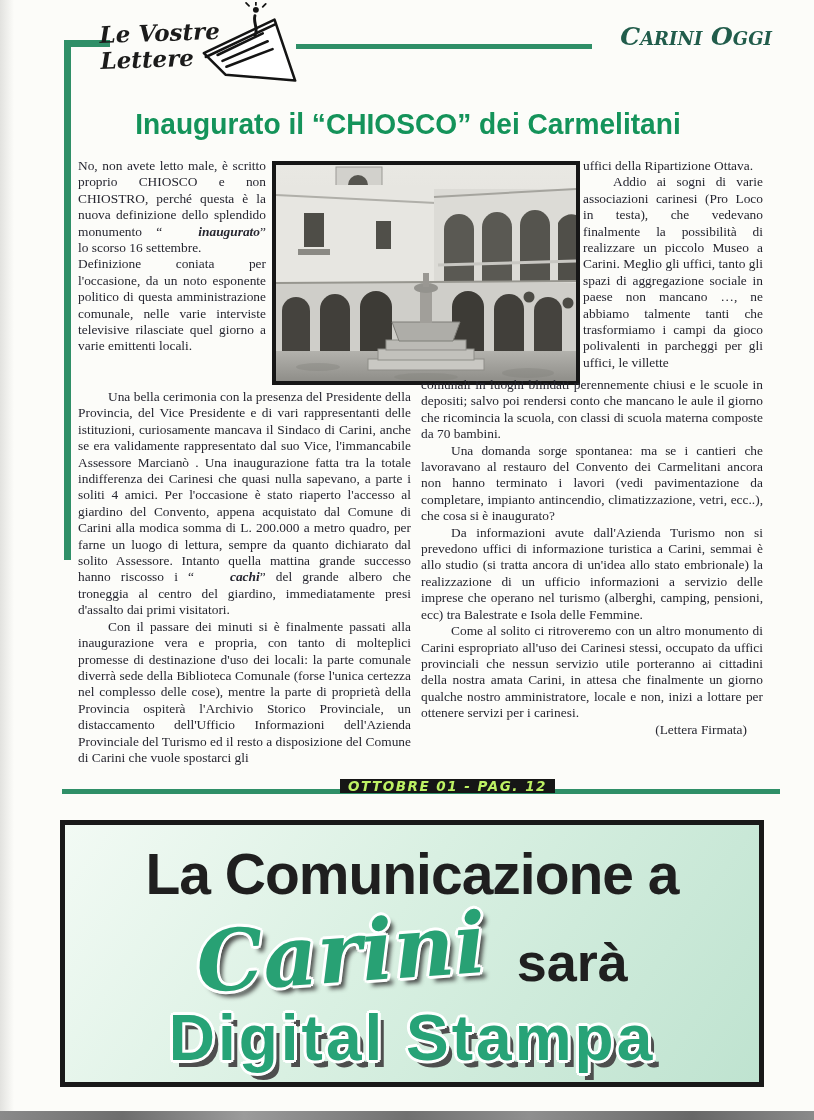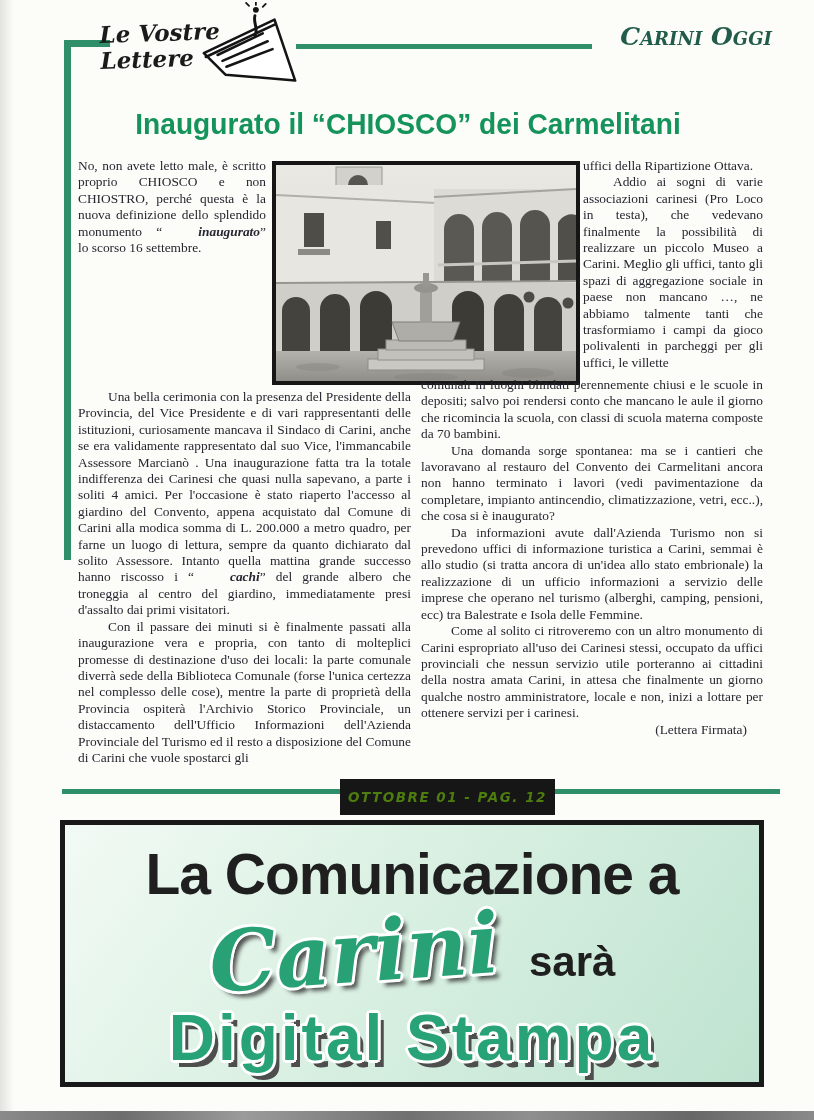--- a/index.html
+++ b/index.html
@@ -37,38 +37,38 @@
   .col2-top{left:583px;top:158px;width:180px;}
   .col1-bottom{left:78px;top:389px;width:333px;}
   .col2-bottom{left:421px;top:377px;width:342px;}
   .signature{text-align:right;padding-right:16px;}
   
   .photo{position:absolute;left:272px;top:161px;width:300px;height:216px;
          border:4px solid #161616;background:#ddd;}
   .photo svg{display:block;width:100%;height:100%;}
   
   .footer-line{position:absolute;left:62px;top:789px;width:718px;height:5px;background:#2f8f68;}
-  .footer-badge{position:absolute;left:340px;top:779px;width:215px;height:36px;background:#161616;
-         color:#4d7c0f;display:flex;align-items:center;justify-content:center;
+  .footer-badge{position:absolute;left:340px;top:779px;width:215px;height:14px;background:#161616;
+         color:#bef264;display:flex;align-items:center;justify-content:center;
          font-family:"DejaVu Sans",sans-serif;font-style:italic;font-weight:bold;
          font-size:13.5px;letter-spacing:1.5px;white-space:nowrap;}
   
   .ad-box{position:absolute;left:60px;top:820px;width:694px;height:257px;
           border:5px solid #191919;
           background:linear-gradient(125deg,#f2faf4 0%,#d9f0e2 45%,#bfe3d0 100%);
           font-family:"Liberation Sans",sans-serif;}
   .ad-line1{margin-top:16px;text-align:center;font-size:57px;font-weight:bold;
             color:#1f1f1f;letter-spacing:-1px;}
   .ad-line2{display:flex;align-items:center;justify-content:center;gap:30px;margin-top:-6px;height:104px;}
   .ad-script{font-family:"DejaVu Serif",serif;font-style:italic;font-weight:bold;font-size:84px;
              color:#28a174;transform:rotate(-4deg);line-height:1;
              text-shadow:-2px -2px 0 #fff,2px -2px 0 #fff,-2px 2px 0 #fff,2px 2px 0 #fff,
                          0 -3px 0 #fff,0 3px 0 #fff,-3px 0 0 #fff,3px 0 0 #fff,
                          5px 6px 4px rgba(50,50,50,.85);}
-  .ad-sara{font-size:42px;font-weight:bold;color:#1f1f1f;padding-top:18px;}
+  .ad-sara{font-size:54px;font-weight:bold;color:#1f1f1f;padding-top:18px;}
   .ad-line3{text-align:center;font-size:64px;font-weight:bold;color:#27a377;
             letter-spacing:3px;margin-top:-4px;
             text-shadow:-2px -2px 0 #fff,2px -2px 0 #fff,-2px 2px 0 #fff,2px 2px 0 #fff,
                         0 -3px 0 #fff,0 3px 0 #fff,-3px 0 0 #fff,3px 0 0 #fff,
                         6px 7px 0 #4e4e4e;}
 </style>
 </head>
 <body>
 
 <div class="page">
@@ -98,20 +98,21 @@
     </svg>
   </div>
 
   <div class="header-line"></div>
   <div class="masthead">Carini Oggi</div>
 
   <div class="title">Inaugurato il “CHIOSCO” dei Carmelitani</div>
 
   <div class="col col1-top">
     <p><span>No, non avete letto male, è scritto proprio CHIOSCO e non CHIOSTRO, perché questa è la nuova definizione dello splendido monumento “</span><em>inaugurato</em><span>” lo scorso 16 settembre.</span></p>
+    <p>Definizione coniata per l'occasione, da un noto esponente politico di questa amministrazione comunale, nelle varie interviste televisive rilasciate quel giorno a varie emittenti locali.</p>
   </div>
 
   <div class="photo">
     <svg viewBox="0 0 300 216" preserveAspectRatio="none">
       <defs>
         <linearGradient id="gWall" x1="0" y1="0" x2="0" y2="1">
           <stop offset="0" stop-color="#e9e8e3"></stop>
             <stop offset="1" stop-color="#d6d5d0"></stop>
         </linearGradient>
         <linearGradient id="gGround" x1="0" y1="0" x2="0" y2="1">

